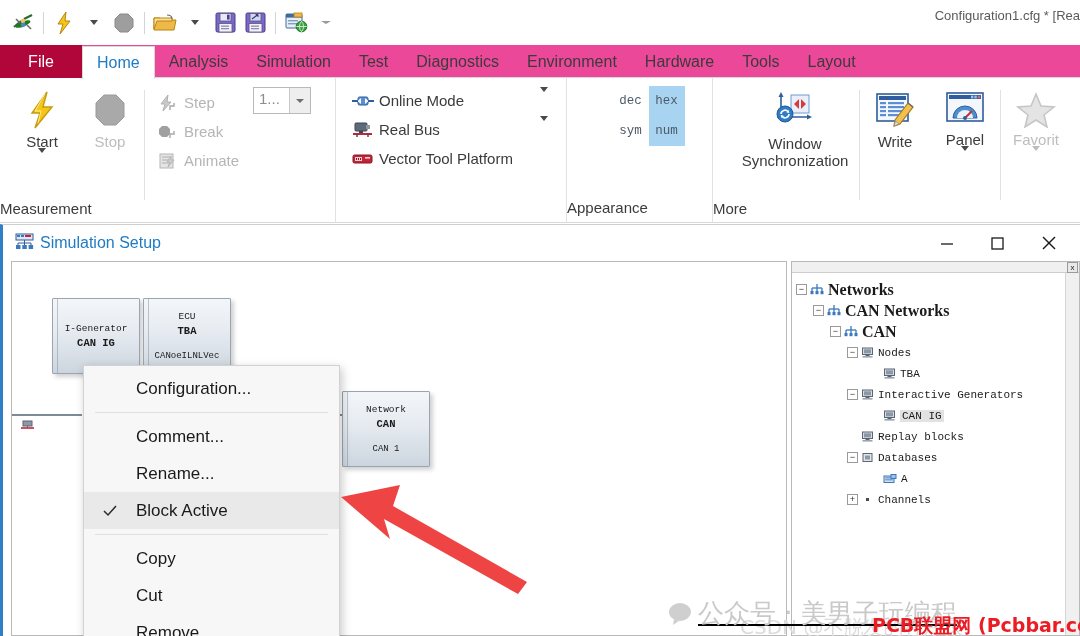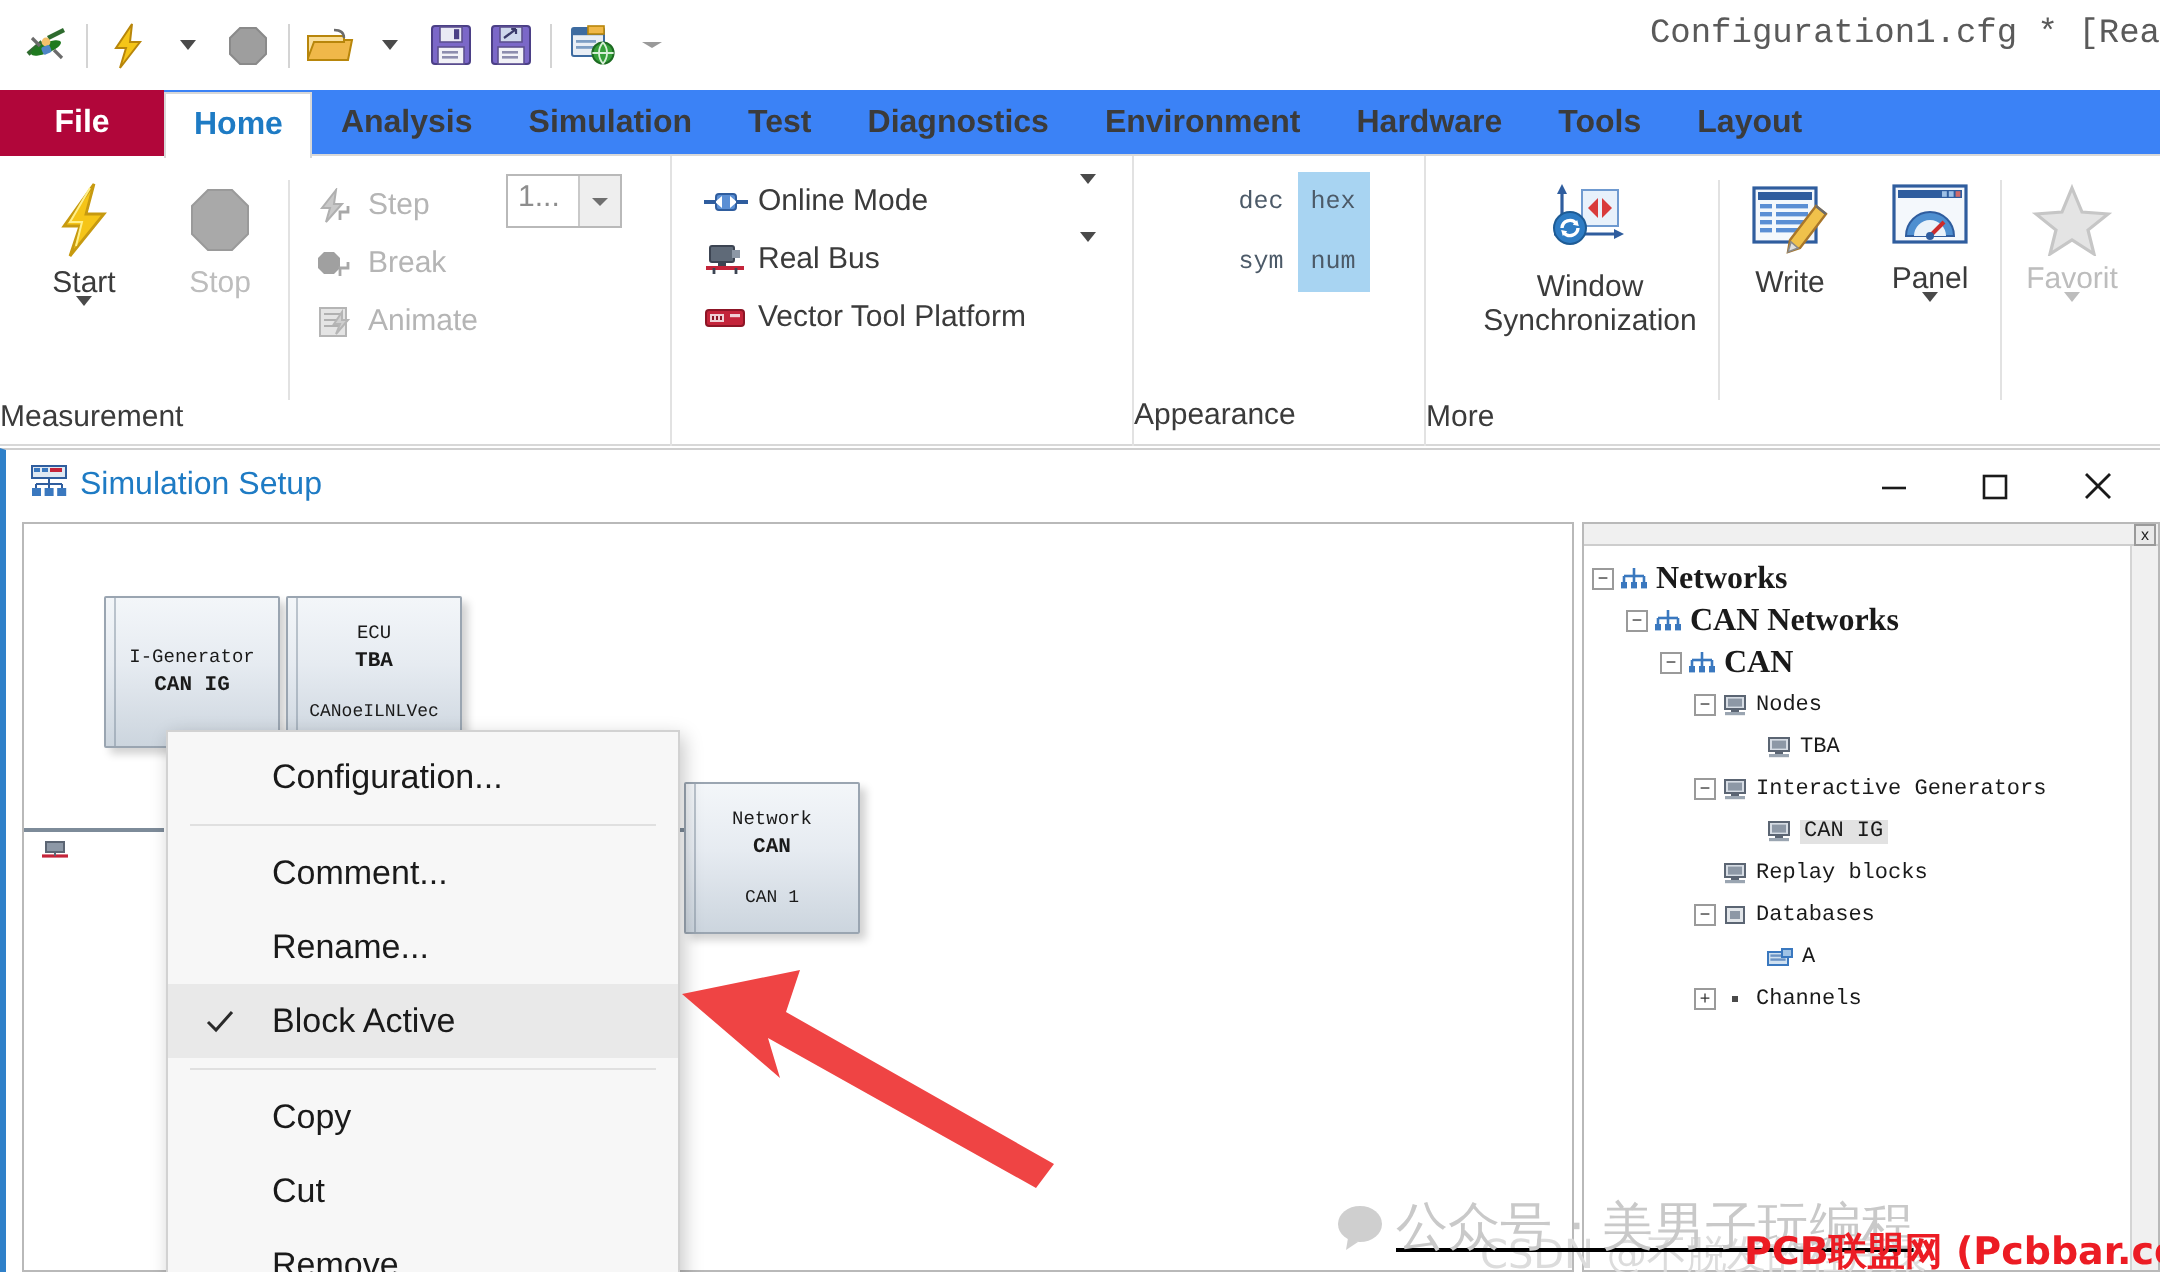--- a/index.html
+++ b/index.html
@@ -27,28 +27,28 @@
   .caret-sm {
     width:0;height:0;border-left:4px solid transparent;
     border-right:4px solid transparent;border-top:5px solid #4a4a4a;
   }
   .caret-thin {
     width:0;height:0;border-left:5px solid transparent;
     border-right:5px solid transparent;border-top:3px solid #9a9a9a;
   }
   .title-doc {
     position:absolute; right:0px; top:8px;
-    font-size:17px; color:#5a5a5a; white-space:nowrap;
-    font-family:Liberation Mono, monospace;
+    font-size:13px; color:#5a5a5a; white-space:nowrap;
+    font-family:Liberation Sans, sans-serif;
   }
 
   
   .tabbar {
     height:33px; display:flex; align-items:flex-end;
-    position:relative; background:#3b82f6;font-weight:bold;
+    position:relative; background:#ec4899;
   }
   .tabbar::after {
     content:""; position:absolute; left:0; right:0; bottom:0;
     height:1px; background:#d8d8d8;
   }
   .tab-file {
     background:#b1063a; color:#fff; height:33px; width:82px;
     display:flex; align-items:center; justify-content:center;
     font-size:16px; z-index:2;
   }

